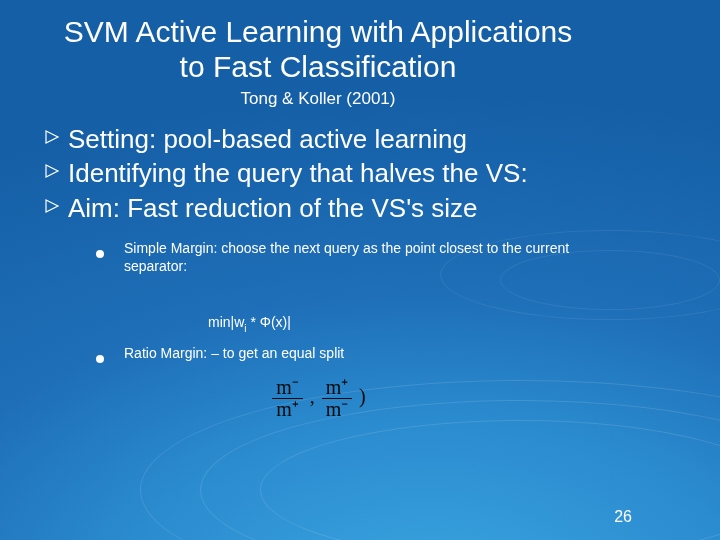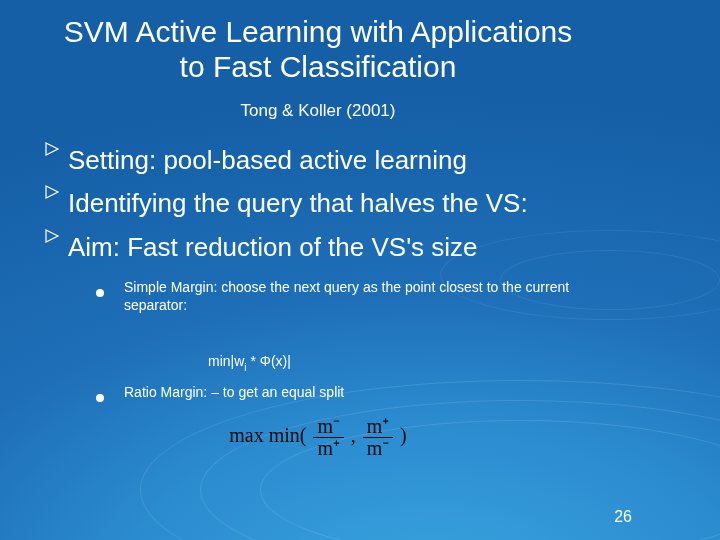--- a/index.html
+++ b/index.html
@@ -9,26 +9,26 @@
     background: radial-gradient(ellipse 900px 500px at 60% 110%, #3aa5e0 0%, #2b8bcf 35%, #1e6fb8 60%, #155fa6 100%);
     color: #ffffff;
     position: relative;
   }
   .ripple {
     position: absolute; border: 1px solid rgba(255,255,255,0.12);
     border-radius: 50%; pointer-events: none;
   }
   .slide { position: relative; width: 636px; height: 540px; padding: 14px 40px 0 40px; }
   .title { text-align: center; font-size: 30px; line-height: 1.18; font-weight: 400; padding: 0 8px 4px 8px; }
-  .subtitle { text-align: center; font-size: 17px; margin-top: 12px; margin-bottom: 14px; }
+  .subtitle { text-align: center; font-size: 17px; margin-top: 0; margin-bottom: 14px; }
   .main-list { list-style: none; padding-left: 4px; }
   .main-list > li { font-size: 26px; line-height: 1.25; margin-bottom: 2px; display: flex; }
   .arrow-bullet { width: 24px; flex: 0 0 24px; display: inline-flex; align-items: flex-start; padding-top: 6px; }
   .arrow-bullet svg { width: 16px; height: 16px; }
-  .main-text { flex: 1; margin-top: 9px; }
+  .main-text { flex: 1; }
   .sub-block { margin-top: 16px; padding-left: 56px; }
   .sub-list { list-style: none; }
   .sub-list > li { font-size: 14px; line-height: 1.25; margin-bottom: 10px; display: flex; }
   .dot-bullet { width: 28px; flex: 0 0 28px; display: inline-flex; align-items: flex-start; padding-top: 10px; }
   .dot-bullet .dot { width: 8px; height: 8px; background: #fff; border-radius: 50%; }
   .sub-text { flex: 1; }
   .formula-indent { display: block; padding-left: 84px; margin-top: 39px; }
   .subnum { font-size: 0.72em; vertical-align: sub; position: relative; top: 0.1em; }
   .math-img { text-align: center; margin-top: 6px; }
   .math-img .box {
@@ -101,21 +101,20 @@
         <span class="dot-bullet">
             <span class="dot"></span>
           </span>
         <span class="sub-text">Ratio Margin: – to get an equal split</span>
       </li>
     </ul>
   </div>
 
   <div class="math-img">
     <span class="box">
-      <span>max min(</span>
       <span class="frac">
         <span class="num">m⁻</span>
         <span class="den">m⁺</span>
       </span>
       <span>,</span>
       <span class="frac">
         <span class="num">m⁺</span>
         <span class="den">m⁻</span>
       </span>
       <span>)</span>

